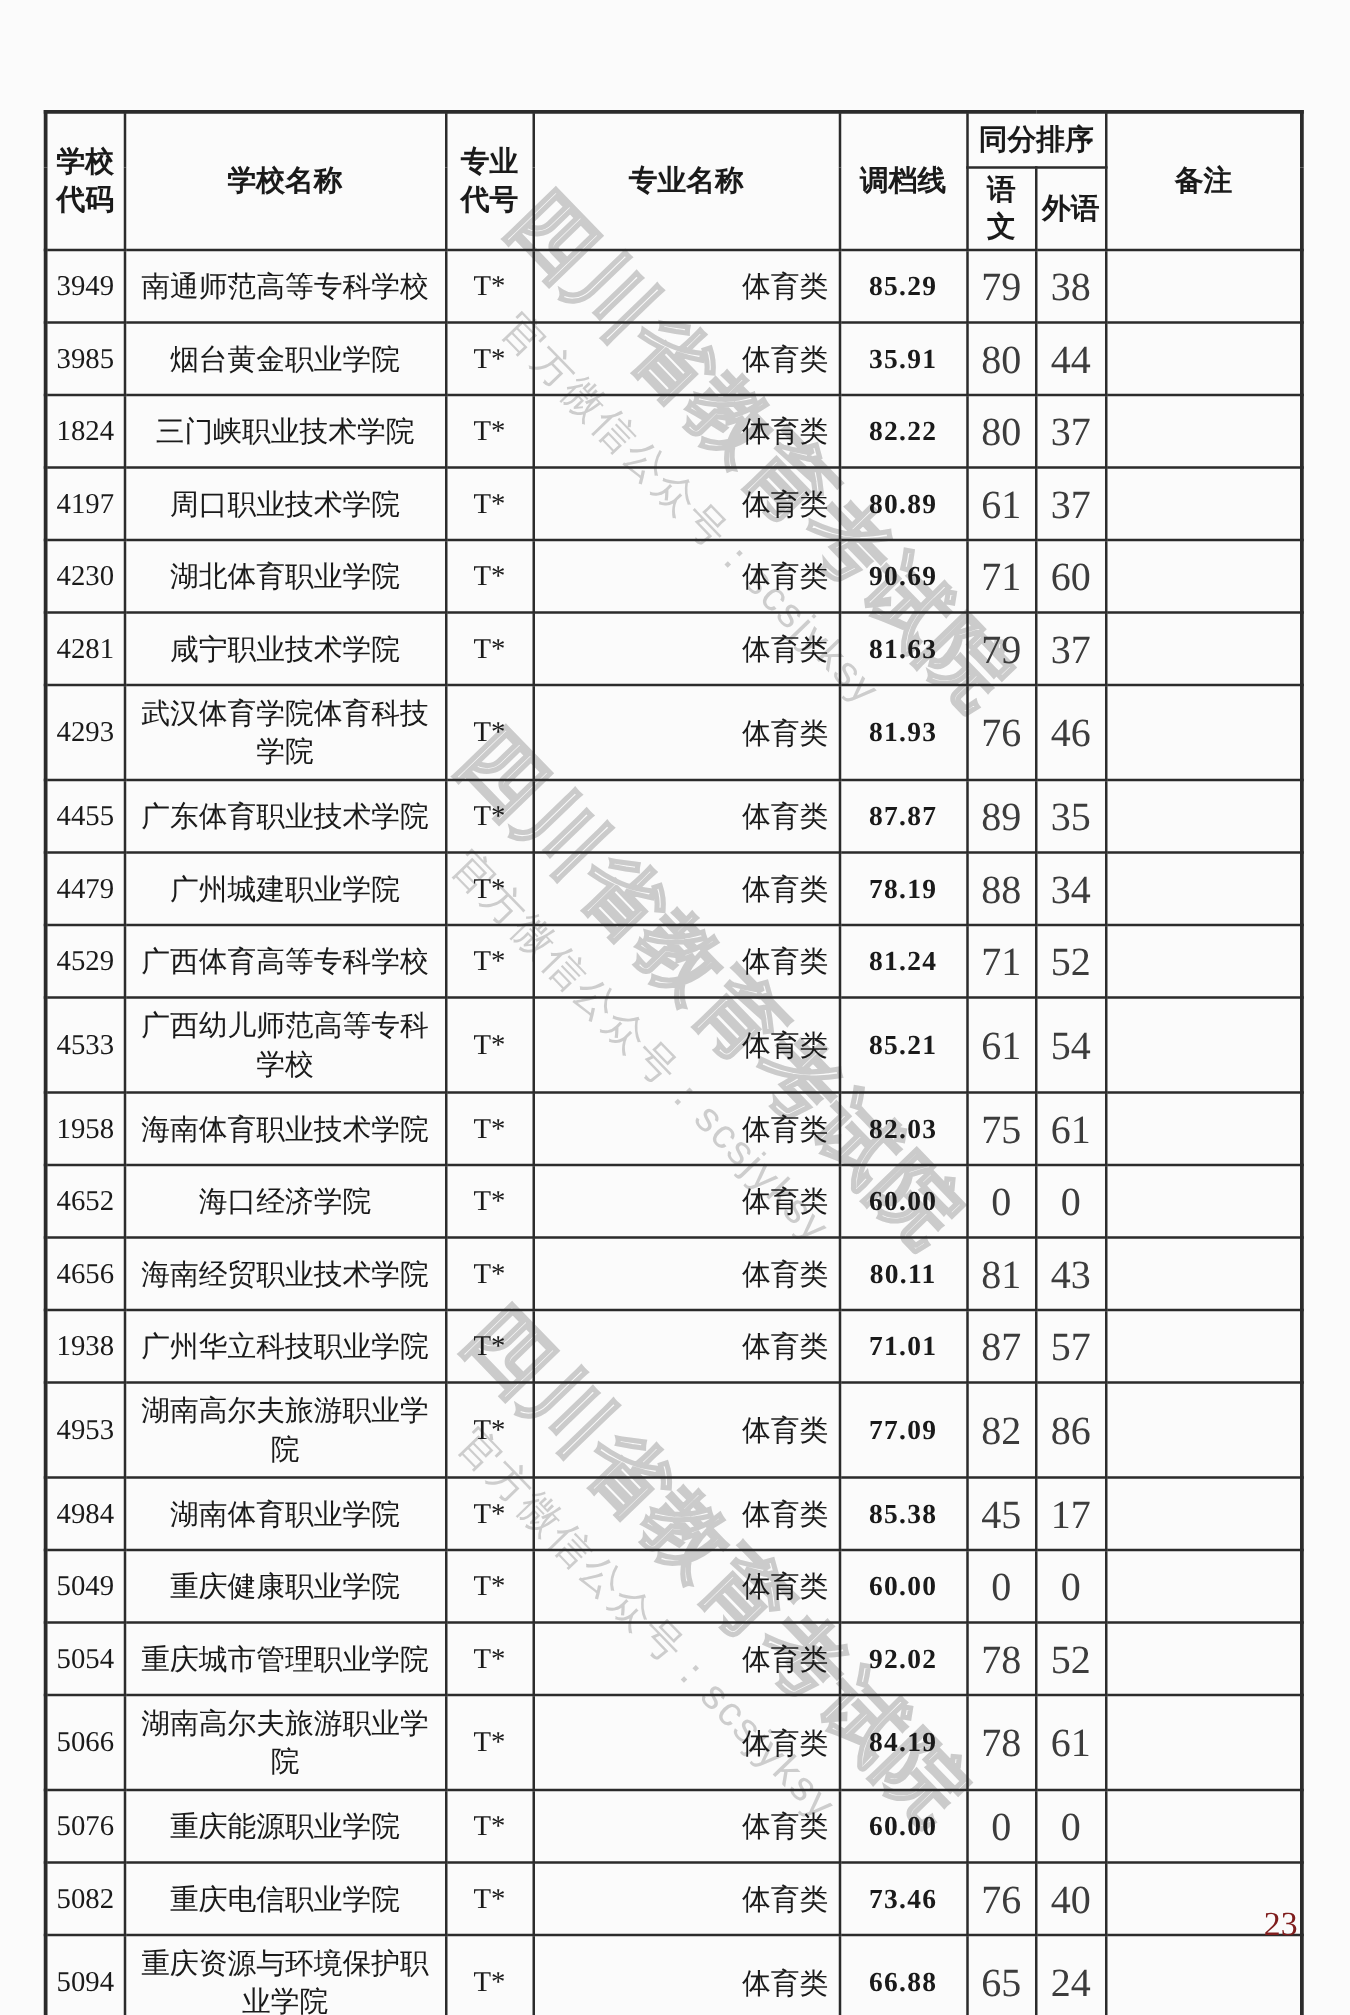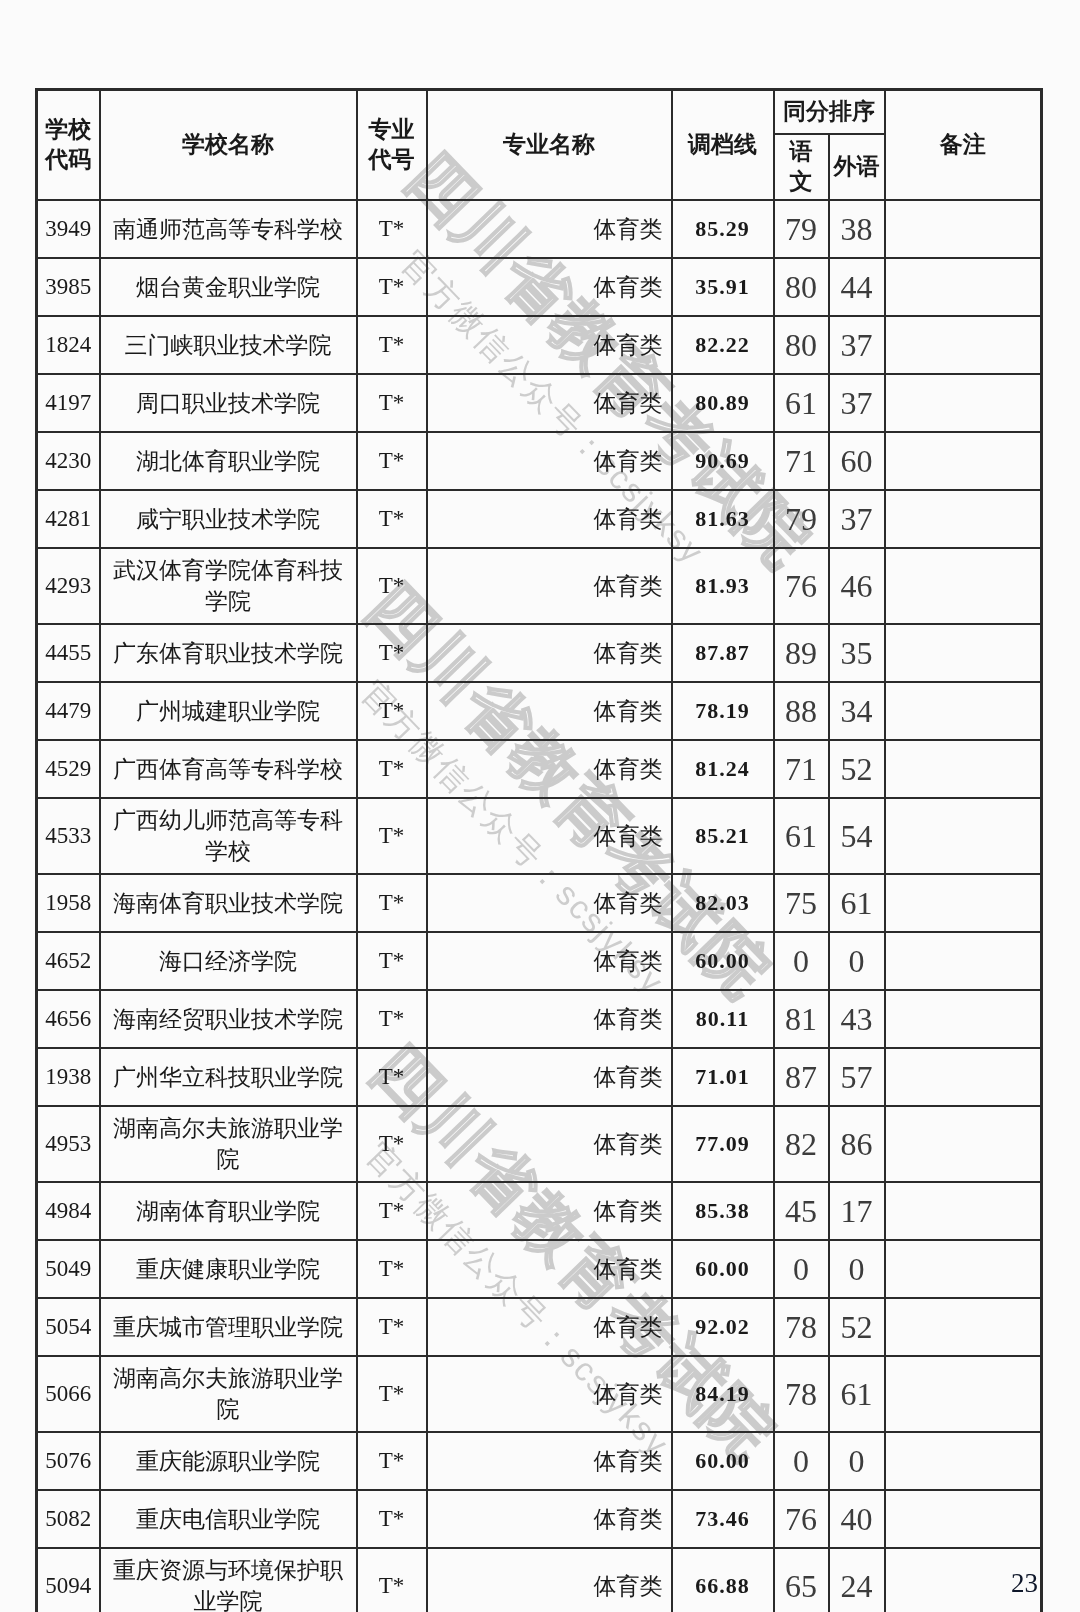--- a/index.html
+++ b/index.html
@@ -78,23 +78,22 @@
   .score td.col-name{
     text-align:center;padding:6px 8px;line-height:31px;
   }
   .score td.col-mname{text-align:right;padding:2px 8px;}
   .score td.col-line{font-size:22px;font-weight:700;letter-spacing:1px;}
   .score td.col-sub{font-size:32px;color:#3c3c3c;}
   .score td.col-remark{}
 
   .page-number{
     position:absolute;right:42px;top:1524px;
-    font-size:27px;color:#0f172a;
+    font-size:27px;color:#7f1d1d;
     z-index:2;
-    margin-top:44px;
   }
 </style>
 </head>
 <body>
 
 <div class="page">
 
   <div class="watermark wm1">
     <div class="wm-big">四川省教育考试院</div>
     <div class="wm-small">官方微信公众号：scsjyksy</div>

